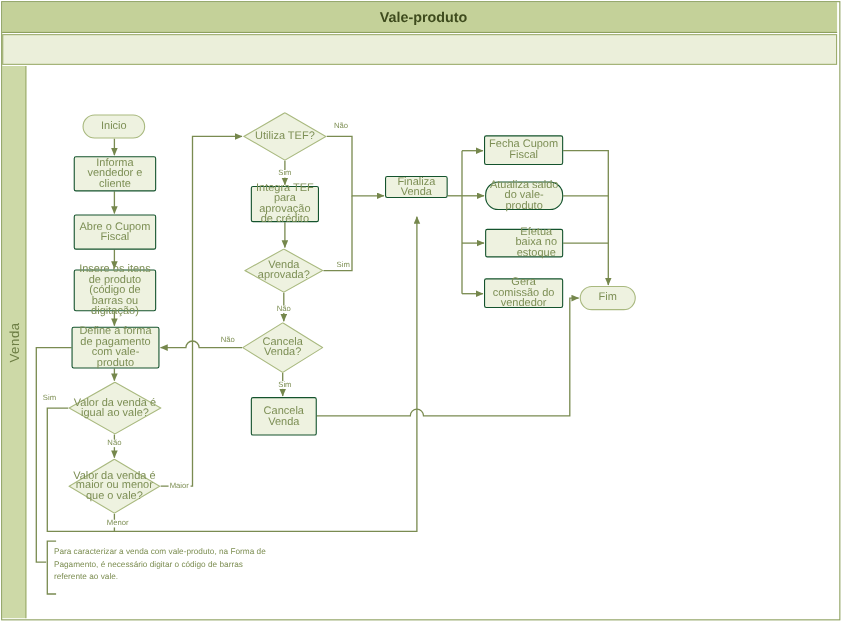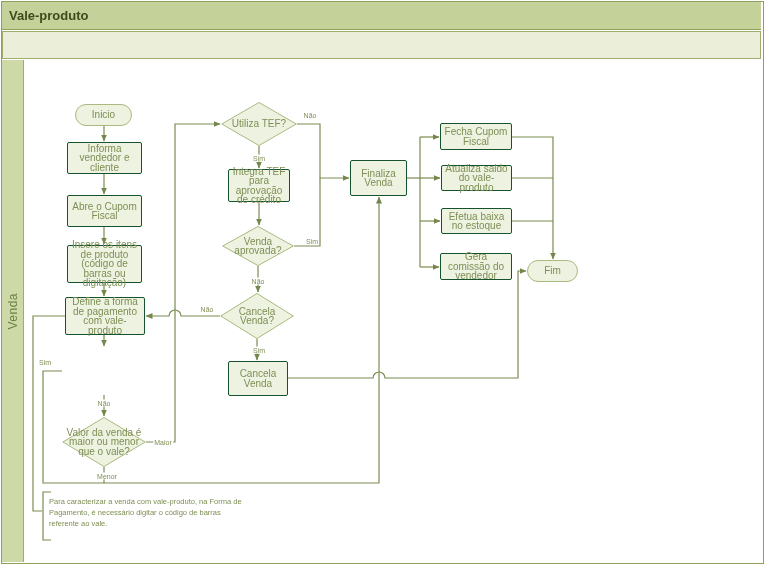--- a/index.html
+++ b/index.html
@@ -6,21 +6,21 @@
   #canvas{
     position:relative;width:765px;height:565px;
     font-family:"Liberation Sans",sans-serif;
     background:#ffffff;box-sizing:border-box;overflow:hidden;
   }
   .pool-border{position:absolute;left:1px;top:1px;width:761px;height:561px;border:1px solid #8da05e;}
   .title-bar{
     position:absolute;left:2px;top:2px;width:759px;height:28px;
     background:#c4d199;border-bottom:1px solid #8da05e;box-sizing:border-box;
     display:flex;align-items:center;padding-left:7px;
-    font-size:13px;font-weight:bold;color:#3e4b1d;
+    font-size:13px;font-weight:bold;color:#3e4b1d;justify-content:center;
   }
   .phase-band{
     position:absolute;left:2px;top:31px;width:759px;height:28px;
     background:#ebefda;border:1px solid #9dad6e;box-sizing:border-box;
   }
   .lane-strip{
     position:absolute;left:2px;top:60px;width:22px;height:502px;
     background:#cdd9a7;border-right:1px solid #9dad6e;box-sizing:border-box;
     display:flex;align-items:center;justify-content:center;
   }
@@ -125,36 +125,42 @@
   </div>
   <div class="node task" style="left:65px;top:297px;width:80px;height:38px;">
     <span>Define a forma de pagamento com vale-produto</span>
   </div>
   <div class="node task" style="left:228px;top:169px;width:62px;height:33px;">
     <span>Integra TEF para aprovação de crédito</span>
   </div>
   <div class="node task" style="left:228px;top:361px;width:60px;height:35px;">
     <span>Cancela Venda</span>
   </div>
-  <div class="node task" style="left:350px;top:160px;width:57px;height:36px;">
+  <div class="node task" style="left:350px;top:160px;width:57px;height:20px;">
     <span>Finaliza Venda</span>
   </div>
   <div class="node task" style="left:440px;top:123px;width:72px;height:27px;">
     <span>Fecha Cupom Fiscal</span>
   </div>
-  <div class="node task" style="left:441px;top:165px;width:71px;height:26px;">
+  <div class="node task" style="left:441px;top:165px;width:71px;height:26px;border-radius:12px;">
     <span>Atualiza saldo do vale-produto</span>
   </div>
-  <div class="node task" style="left:441px;top:208px;width:71px;height:26px;">
+  <div class="node task" style="left:441px;top:208px;width:71px;height:26px;padding-left:24px;">
     <span>Efetua baixa no estoque</span>
   </div>
   <div class="node task" style="left:440px;top:253px;width:72px;height:27px;">
     <span>Gera comissão do vendedor</span>
   </div>
 
+  <div class="node gateway" style="left:62px;top:347px;width:85px;height:48px;">
+    <svg viewBox="0 0 100 100" preserveAspectRatio="none">
+      <polygon points="50,1 99,50 50,99 1,50" fill="#eef2e0" stroke="#a9b97f" stroke-width="1" vector-effect="non-scaling-stroke"></polygon>
+    </svg>
+    <span>Valor da venda é igual ao vale?</span>
+  </div>
   <div class="node gateway" style="left:62px;top:417px;width:84px;height:50px;">
     <svg viewBox="0 0 100 100" preserveAspectRatio="none">
       <polygon points="50,1 99,50 50,99 1,50" fill="#eef2e0" stroke="#a9b97f" stroke-width="1" vector-effect="non-scaling-stroke"></polygon>
     </svg>
     <span>Valor da venda é maior ou menor que o vale?</span>
   </div>
   <div class="node gateway" style="left:221px;top:102px;width:76px;height:44px;align-items:center;">
     <svg viewBox="0 0 100 100" preserveAspectRatio="none">
       <polygon points="50,1 99,50 50,99 1,50" fill="#eef2e0" stroke="#a9b97f" stroke-width="1" vector-effect="non-scaling-stroke"></polygon>
     </svg>

